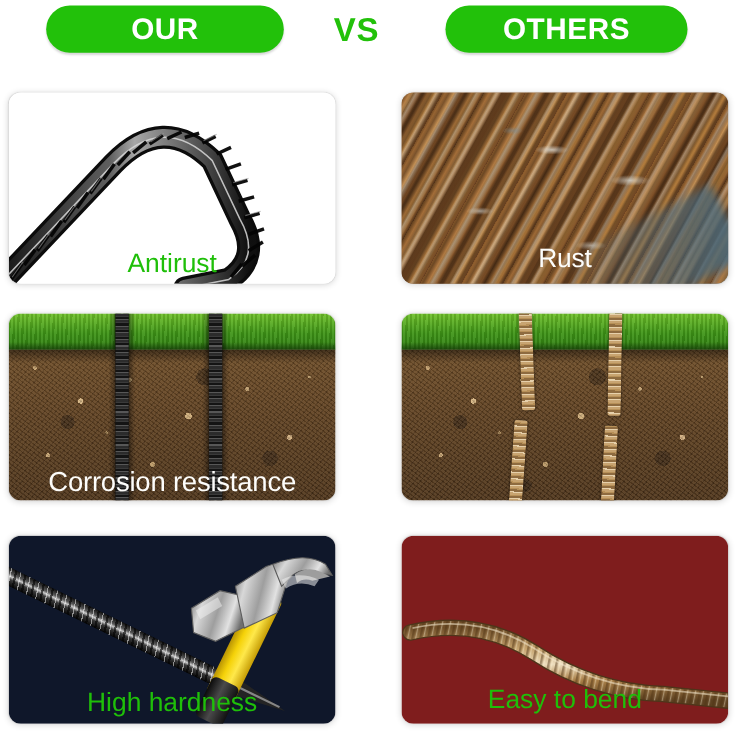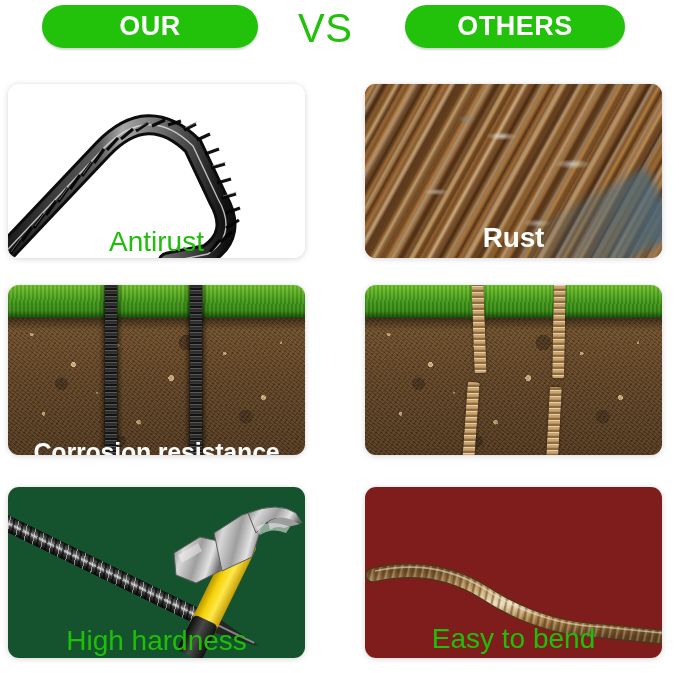--- a/index.html
+++ b/index.html
@@ -21,43 +21,43 @@
     color:#ffffff;
     font-weight:bold;
     font-size:27px;
     letter-spacing:0.5px;
     box-shadow:0 2px 2px rgba(0,0,0,0.16);
   }
   .pill-our{left:42px;width:216px;}
   .pill-others{left:405px;width:220px;}
   .vs{
     position:absolute;left:298px;top:8px;width:52px;height:40px;
-    display:flex;align-items:center;justify-content:flex-start;
-    font-weight:normal;font-size:40px;letter-spacing:0.5px;
+    display:flex;align-items:center;justify-content:center;
+    font-weight:bold;font-size:30px;letter-spacing:0.5px;
   }
 
   
   .card{
     position:absolute;
     background:#ffffff;
     border-radius:11px;
     overflow:hidden;
     box-shadow:0 1px 6px rgba(0,0,0,0.16), 0 0 1px rgba(0,0,0,0.10);
   }
   .card .scene{position:absolute;left:0;top:0;width:100%;height:100%;overflow:hidden;}
   .caption{
     position:absolute;left:0;width:100%;
     text-align:center;
-    font-size:28px;
+    font-size:24px;
     font-weight:normal;
     z-index:30;
     white-space:nowrap;
   }
   .cap-green{color:#1fbf09;}
-  .cap-white{color:#fdfdfb;font-weight:bold;letter-spacing:-0.2px;}
+  .cap-white{color:#fdfdfb;font-weight:normal;letter-spacing:-0.2px;}
 
   
   .r1{top:84px;height:174px;}
   .r2{top:285px;height:170px;}
   .r3{top:487px;height:171px;}
   .cL{left:8px;width:297px;}
   .cR{left:365px;width:297px;}
 
   
   .c1 .scene{background:#ffffff;}
@@ -161,21 +161,21 @@
     position:absolute;width:12px;
     background:
       repeating-linear-gradient(0deg,
         #c8a471 0 2px, #e6d0ab 2px 3px, #8e6b40 3px 5px, #b79058 5px 6px),
       linear-gradient(90deg,#6f4f28,#c6a26c 35%,#e8d6b4 52%,#a07a46 70%,#5d4121);
     border-radius:2px;
     box-shadow:0 0 3px rgba(0,0,0,0.55);
   }
 
   
-  .c5 .scene{background:#14532d;}
+  .c5 .scene{background:#0f172a;}
   .hammer{position:absolute;left:148px;top:10px;width:150px;height:165px;}
 
   
   .c6 .scene{background:#7f1d1d;}
   .bend{position:absolute;left:0;top:0;width:297px;height:171px;}
 </style>
 </head>
 <body>
 
 <div id="stage">
@@ -271,21 +271,21 @@
   </div>
 
   <div class="card c3 r2 cL">
     <div class="scene">
       <div class="grass"></div>
       <div class="soil"></div>
       <div class="soil-grain"></div>
       <div class="soil-top-shadow"></div>
       <div class="stake-black" style="left:97px;"></div>
       <div class="stake-black" style="left:182px;"></div>
-      <div class="caption cap-white" style="top: 153px; font-size: 25px; color: rgb(253, 253, 251);">Corrosion resistance</div>
+      <div class="caption cap-white" style="top: 139px; font-size: 25px; color: rgb(253, 253, 251);">Corrosion resistance</div>
     </div>
   </div>
 
   <div class="card c4 r2 cR">
     <div class="scene">
       <div class="grass"></div>
       <div class="soil"></div>
       <div class="soil-grain"></div>
       <div class="soil-top-shadow"></div>
 

